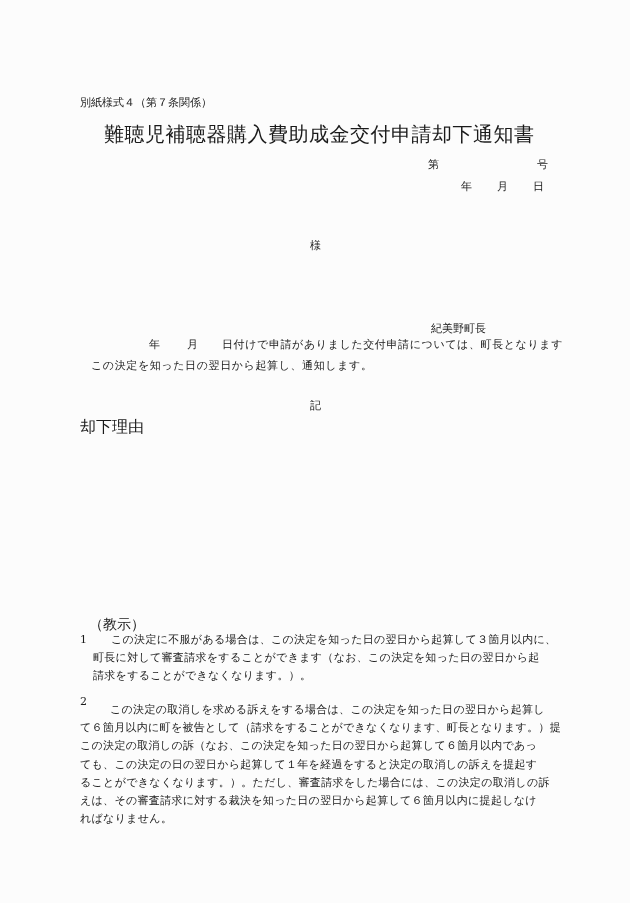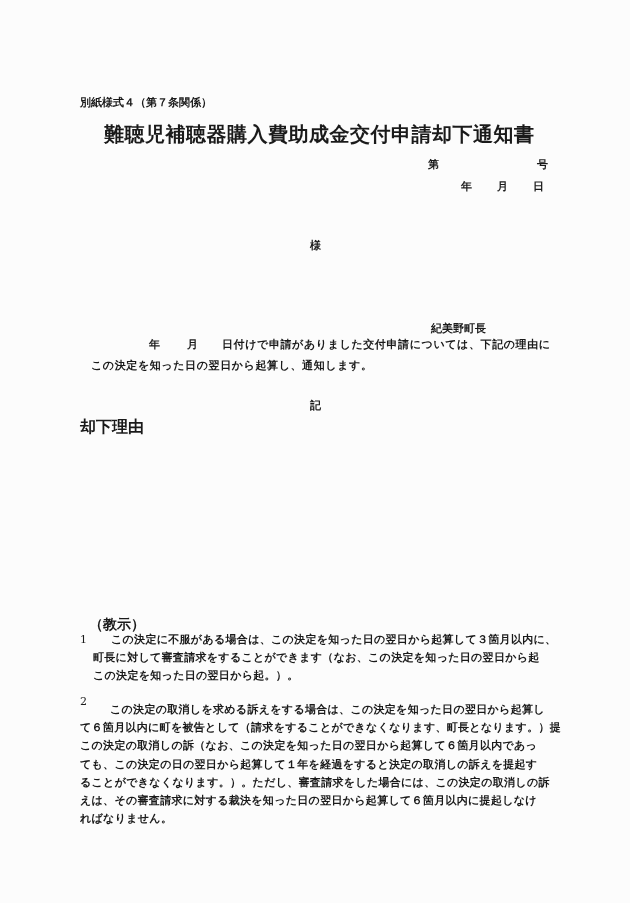--- a/index.html
+++ b/index.html
@@ -8,21 +8,21 @@
     }
     body {
       width: 630px;
       height: 903px;
       background: #fcfcfc;
       position: relative;
       overflow: hidden;
       font-family: "DejaVu Serif", "Liberation Serif", serif;
       color: #1a1a1a;
     }
-    .abs { position: absolute; white-space: nowrap; font-weight: bold; }
+    .abs { position: absolute; white-space: nowrap; }
     .form-label {
       left: 80px; top: 95px;
       font-size: 11px;
     }
     .doc-title {
       left: 104px; top: 121px;
       font-size: 20px;
       letter-spacing: 0.5px;
     }
     .doc-number { top: 157px; font-size: 11px; }
@@ -63,21 +63,20 @@
       font-size: 11px;
       line-height: 18.2px;
     }
     .notice-item .num {
       position: absolute;
     }
     .notice-item .line {
       display: block;
       white-space: nowrap;
       letter-spacing: 0.3px;
-      font-weight: bold;
     }
     .item1 { left: 80px; top: 631px; }
     .item1 .num { left: 0; top: 0; }
     .item1 .lines { position: absolute; left: 13px; top: 0; }
     .item1 .line.first { text-indent: 18px; }
 
     .item2 { left: 80px; top: 693px; }
     .item2 .num { left: 0; top: 0; }
     .item2 .lines { position: absolute; left: 0; top: 0; margin-top: 8px; }
     .item2 .line.first { text-indent: 30px; }
@@ -102,36 +101,36 @@
     <span class="d">日</span>
   </div>
 
   <div class="abs addressee-suffix">様</div>
 
   <div class="abs issuer">紀美野町長</div>
 
   <div class="abs body-line1" style="left:0;width:630px;">
     <span class="y">年</span>
     <span class="m">月</span>
-    <span class="rest">日付けで申請がありました交付申請については、下記の理由に</span>
+    <span class="rest">日付けで申請がありました交付申請については、町長となります</span>
   </div>
   <div class="abs body-line2">この決定を知った日の翌日から起算し、通知します。</div>
 
   <div class="abs ki-heading">記</div>
 
   <div class="abs reason-label">却下理由</div>
 
   <div class="abs notice-heading">（教示）</div>
 
   <div class="notice-item item1">
     <span class="num">1</span>
     <div class="lines">
       <span class="line first">この決定に不服がある場合は、この決定を知った日の翌日から起算して３箇月以内に、</span>
       <span class="line">町長に対して審査請求をすることができます（なお、この決定を知った日の翌日から起</span>
-      <span class="line">この決定を知った日の翌日から起。）。</span>
+      <span class="line">請求をすることができなくなります。）。</span>
     </div>
   </div>
 
   <div class="notice-item item2">
     <span class="num">2</span>
     <div class="lines">
       <span class="line first">この決定の取消しを求める訴えをする場合は、この決定を知った日の翌日から起算し</span>
       <span class="line">て６箇月以内に町を被告として（請求をすることができなくなります、町長となります。）提</span>
       <span class="line">この決定の取消しの訴（なお、この決定を知った日の翌日から起算して６箇月以内であっ</span>
       <span class="line">ても、この決定の日の翌日から起算して１年を経過をすると決定の取消しの訴えを提起す</span>

